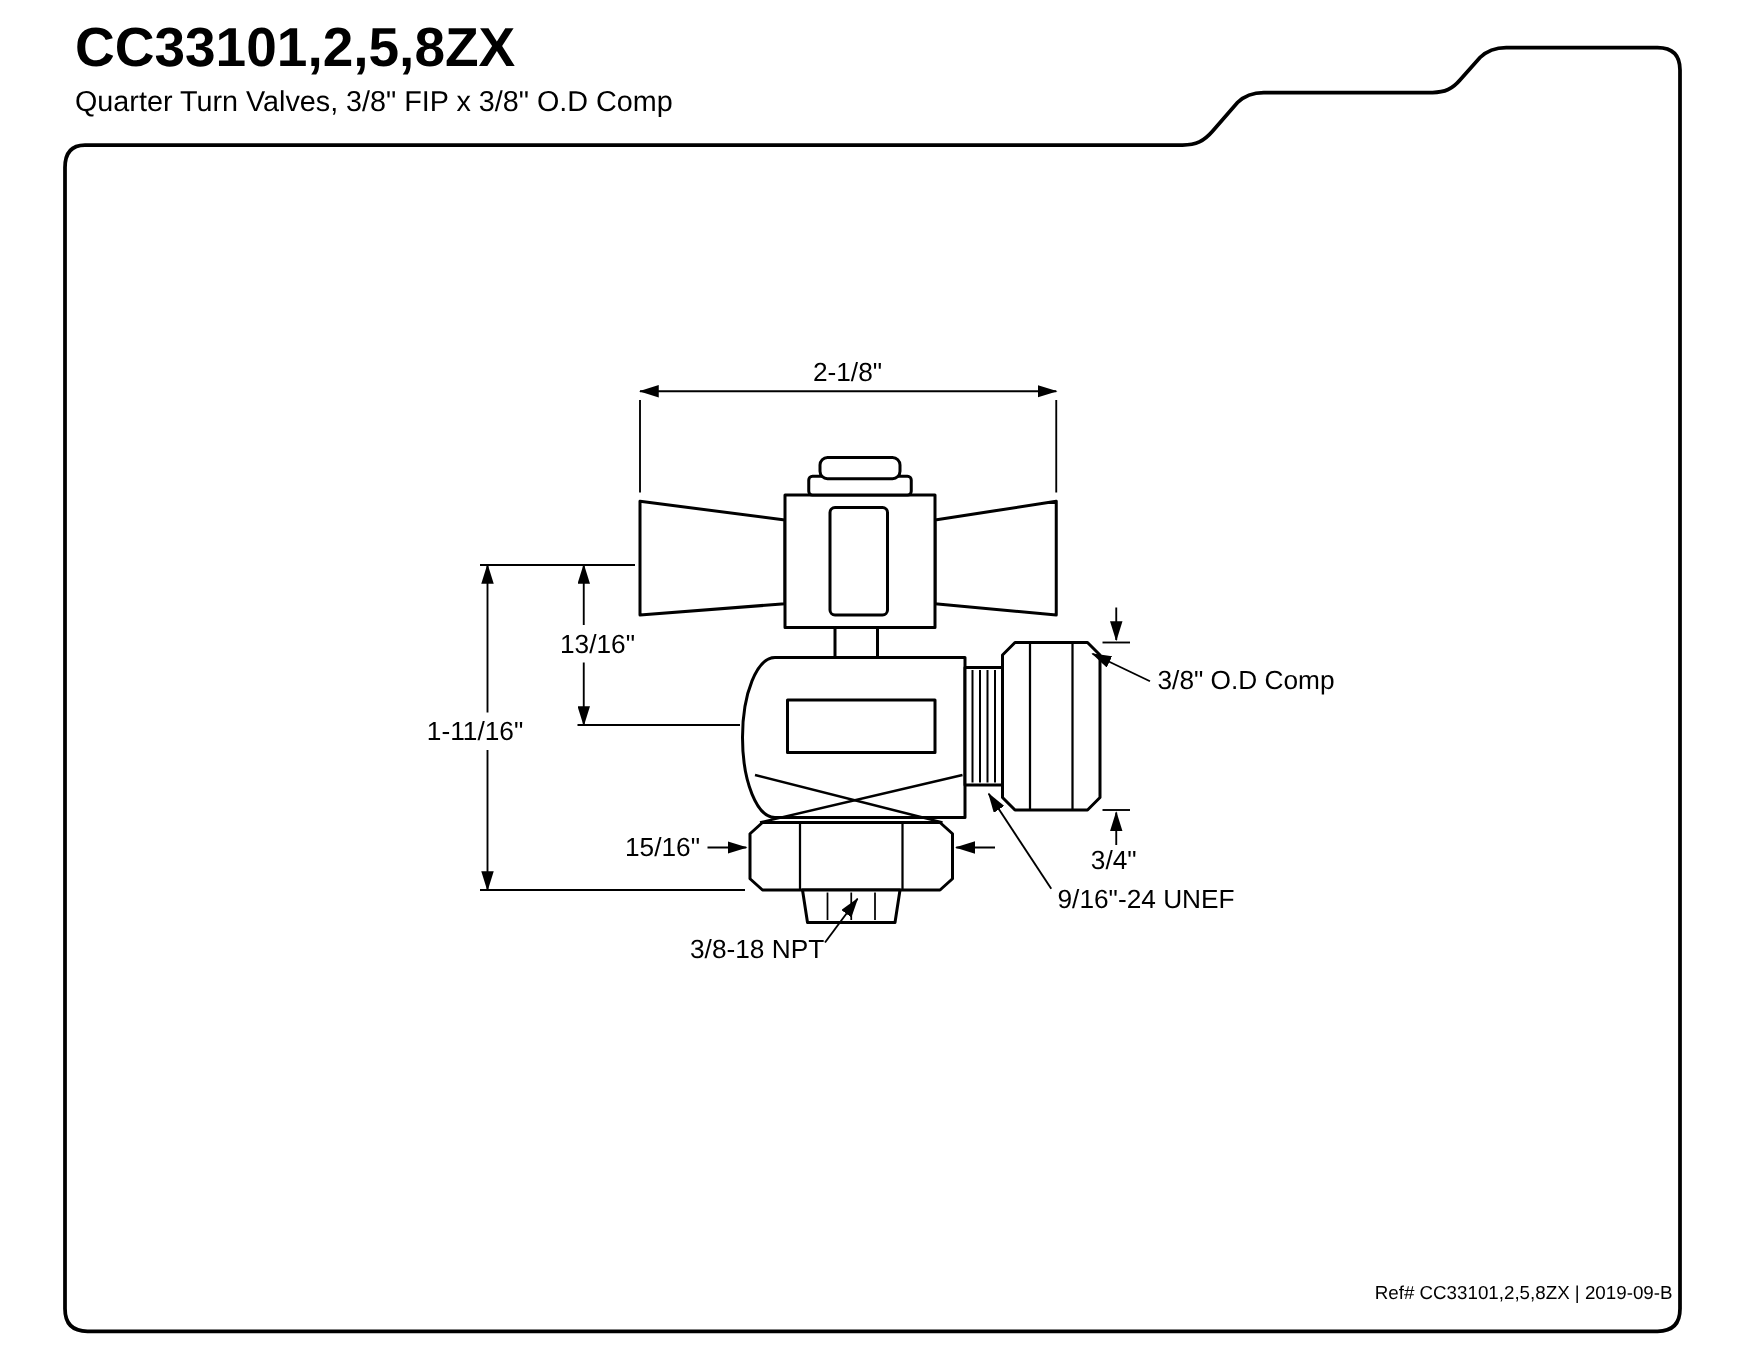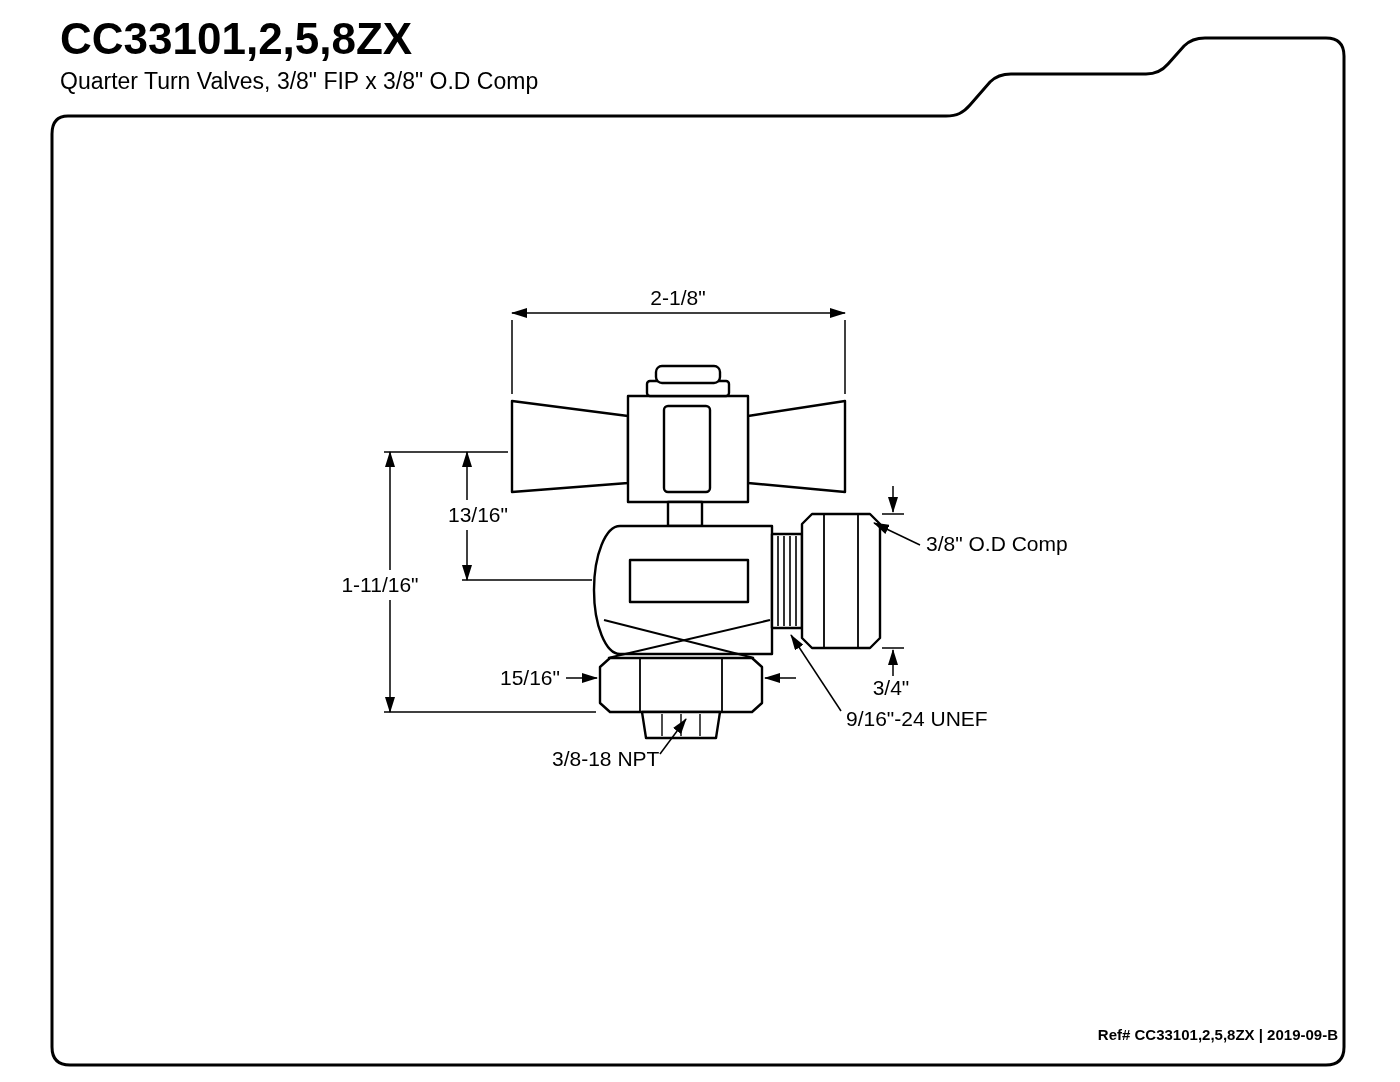--- a/index.html
+++ b/index.html
@@ -28,21 +28,20 @@
     margin: 6px 0 0 0;
     font-size: 23px;
     font-weight: normal;
   }
   .ref {
     position: absolute;
     top: 1026px;
     right: 62px;
     font-size: 15px;
     white-space: nowrap;
-    font-weight: bold;
   }
   svg.sheet {
     position: absolute;
     left: 0;
     top: 0;
   }
   .dim-text {
     font-family: "Liberation Sans", sans-serif;
     font-size: 21px;
     fill: #000;

